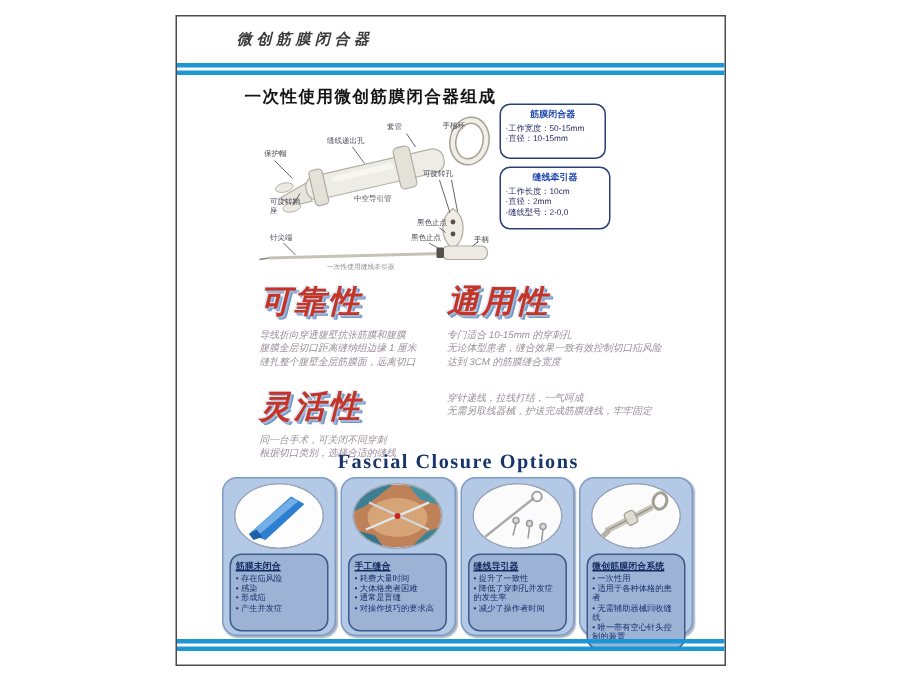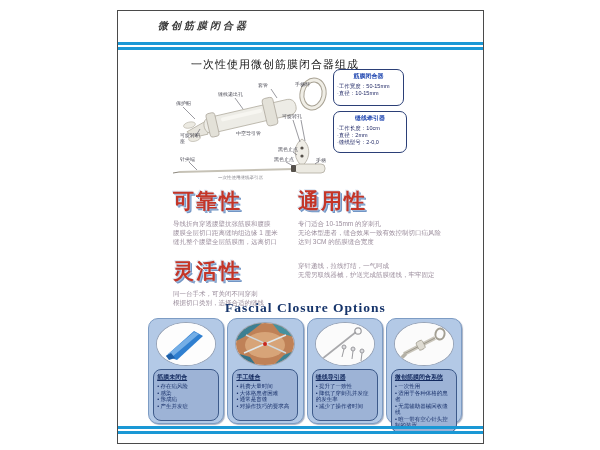--- a/index.html
+++ b/index.html
@@ -14,38 +14,37 @@
   .doc-title{
     position:absolute;left:40px;top:8px;font-family:"Liberation Serif",serif;
     font-style:italic;font-size:10px;color:#3a3a3a;letter-spacing:3px;font-weight:bold;
   }
   .rule{position:absolute;left:0;right:0;height:3px;background:#1a98d5;}
   .rule.r1{top:31px;}
   .rule.r2{top:36px;height:3px;}
   .rule.r3{top:415px;}
   .rule.r4{top:420px;}
   .heading{
-    position:absolute;left:45px;top:46px;font-size:11px;font-weight:normal;color:#141414;
+    position:absolute;left:45px;top:46px;font-size:11px;font-weight:bold;color:#141414;
     letter-spacing:1px;
-    margin-left:28px;
   }
   .spec-box{
     position:absolute;background:#fff;border:1.5px solid #2b3f77;border-radius:7px;
     box-sizing:border-box;padding:2px 3px;
   }
   .spec-box .sb-title{font-size:6px;font-weight:bold;color:#1f46b0;text-align:center;margin-bottom:2px;}
   .spec-box .sb-line{font-size:5.5px;color:#222a66;line-height:7px;white-space:nowrap;}
   .sb1{left:215px;top:58px;width:71px;height:37px;}
   .sb2{left:215px;top:100px;width:74px;height:42px;}
   .diagram-svg{position:absolute;left:25px;top:60px;}
   .dlabel{
     position:absolute;font-size:5px;color:#4a4a55;line-height:5.5px;white-space:nowrap;
   }
   .dlabel.small{font-size:4.5px;color:#8a8a90;}
-  .feature{position:absolute;}
+  .feature{position:absolute;font-style:italic;}
   .feature .f-title{
     font-size:21px;font-weight:bold;color:#c43527;letter-spacing:2px;
     text-shadow:-1px -1px 0 #dbe6f3, 1px 1px 0 #9cb8dc, 2px 2px 0 #7296c5;
   }
   .feature .f-lines{margin-top:4px;font-size:6.5px;color:#9b8d9c;line-height:9px;}
   .fco-title{
     position:absolute;left:30px;top:289px;width:315px;text-align:center;
     font-family:"Liberation Serif",serif;font-weight:bold;font-size:13.5px;color:#17356b;
     letter-spacing:1px;
   }

